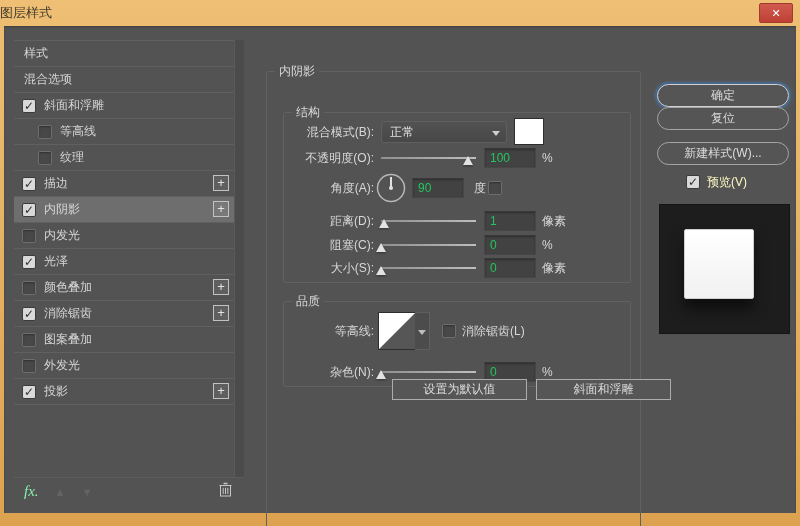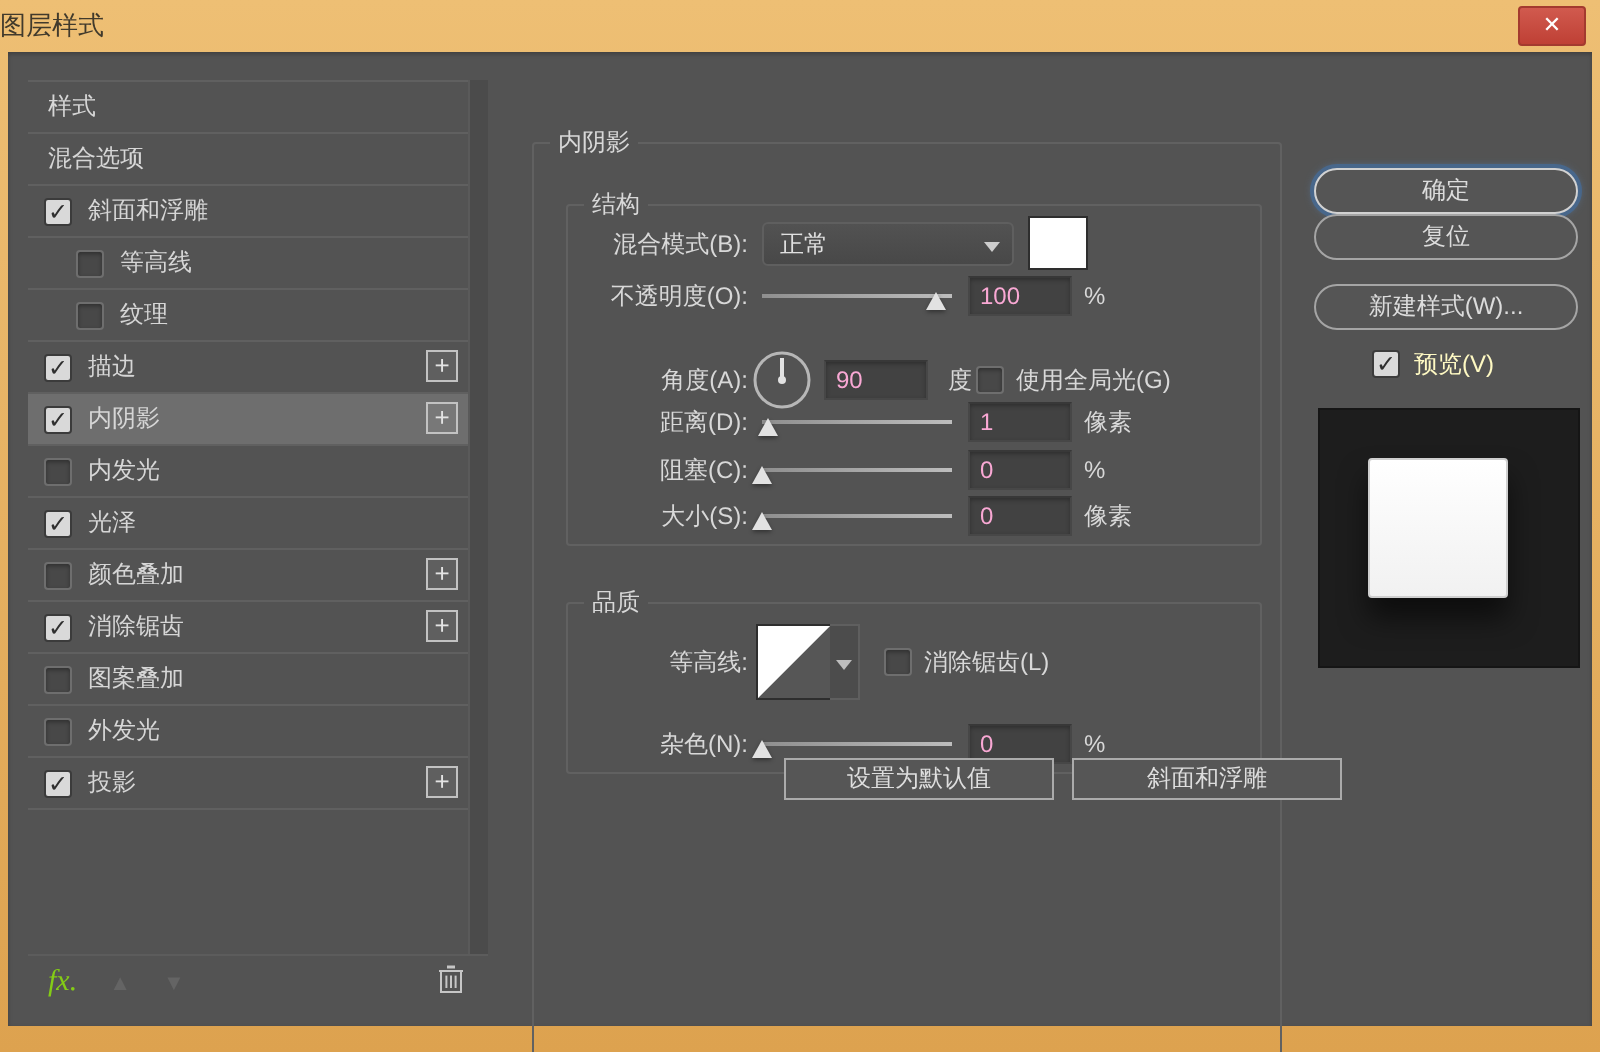--- a/index.html
+++ b/index.html
@@ -26,56 +26,56 @@
     font-size:12px;color:#d6d6d6;}
   .sb-row.selected{background:#6e6e6e;}
   .sb-row .sb-label{margin-left:8px;}
   .sb-row.noCb .sb-label{margin-left:10px;}
   .sb-row .cb{margin-left:8px;}
   .sb-row.indent .cb{margin-left:24px;}
   .plus-btn{position:absolute;right:5px;top:4px;width:16px;height:16px;border:1px solid #c2c2c2;
     background:rgba(255,255,255,.07);color:#e3e3e3;font-size:13px;line-height:14px;text-align:center;box-sizing:border-box;}
   .sb-footer{position:absolute;left:0;bottom:0;width:230px;height:28px;border-top:1px solid #5c5c5c;
     display:flex;align-items:center;box-sizing:border-box;}
-  .fx-ic{font-family:"Liberation Serif","DejaVu Serif",serif;font-style:italic;font-size:15px;color:#84cc16;margin-left:10px;}
+  .fx-ic{font-family:"Liberation Serif","DejaVu Serif",serif;font-style:italic;font-size:15px;color:#86efac;margin-left:10px;}
   .arrow-dis{color:#646464;font-size:11px;margin-left:16px;}
   .trash{margin-left:auto;margin-right:12px;}
 
   
   .cb{width:14px;height:14px;box-sizing:border-box;border:1px solid #6e6e6e;background:#484848;
     border-radius:2px;position:relative;flex:none;display:inline-block;
     box-shadow:inset 0 1px 2px rgba(0,0,0,.35);}
   .cb.checked{background:#d9d9d9;border-color:#3b3b3b;box-shadow:none;}
   .cb.checked::after{content:"✓";position:absolute;left:1px;top:-1px;font-size:12px;font-weight:bold;color:#2f2f2f;}
 
   
   .fieldset{position:absolute;border:1px solid #616161;border-radius:2px;box-sizing:border-box;}
   .legend{position:absolute;top:-8px;left:8px;padding:0 4px;background:#535353;font-size:12px;color:#d8d8d8;line-height:15px;}
   .main-panel{left:262px;top:45px;width:375px;height:460px;}
-  .fs-structure{left:16px;top:30px;width:348px;height:171px;}
+  .fs-structure{left:16px;top:40px;width:348px;height:171px;}
   .fs-quality{left:16px;top:229px;width:348px;height:86px;}
 
   .frow{position:absolute;left:0;right:0;height:22px;font-size:12px;color:#d8d8d8;}
   .flabel{position:absolute;left:0;width:90px;text-align:right;line-height:22px;}
   .track{position:absolute;left:97px;top:10px;width:95px;height:2px;background:linear-gradient(to right,#8f8f8f,#bdbdbd);}
   .thumb{position:absolute;top:-1px;width:0;height:0;border-left:5px solid transparent;border-right:5px solid transparent;
     border-bottom:9px solid #e2e2e2;filter:drop-shadow(0 1px 1px rgba(0,0,0,.4));}
   .fvalue{position:absolute;left:200px;top:1px;width:52px;height:20px;box-sizing:border-box;
     background:#424242;border:1px solid #474747;border-top-color:#383838;
-    box-shadow:inset 0 1px 2px rgba(0,0,0,.3);color:#f9a8d4;font-size:12px;line-height:18px;padding-left:5px;}
+    box-shadow:inset 0 1px 2px rgba(0,0,0,.3);color:#22c55e;font-size:12px;line-height:18px;padding-left:5px;}
   .funit{position:absolute;left:258px;line-height:22px;}
   .fselect{position:absolute;left:97px;top:0;width:126px;height:22px;box-sizing:border-box;
     background:linear-gradient(#525252,#484848);border:1px solid #5f5f5f;border-radius:3px;
     color:#e0e0e0;font-size:12px;line-height:20px;padding-left:8px;}
   .fselect .chev{position:absolute;right:6px;top:9px;width:0;height:0;border-left:4px solid transparent;
     border-right:4px solid transparent;border-top:5px solid #cdcdcd;}
   .fswatch{position:absolute;left:230px;top:-3px;width:30px;height:27px;background:#fff;border:1px solid #2e2e2e;box-sizing:border-box;}
 
   .dial{position:absolute;left:92px;top:0;width:30px;height:30px;}
-  .row-angle{height:30px;margin-top:12px;}
+  .row-angle{height:30px;}
   .row-angle .flabel{line-height:30px;}
   .row-angle .fvalue{left:128px;top:5px;}
   .row-angle .funit{left:190px;line-height:30px;}
   .gl-cb{position:absolute;left:204px;top:8px;}
   .gl-label{position:absolute;left:224px;line-height:30px;}
 
   .contour-row{height:38px;}
   .contour-row .flabel{line-height:38px;}
   .contour-thumb{position:absolute;left:94px;top:0;width:38px;height:38px;box-sizing:border-box;border:1px solid #2e2e2e;
     background:linear-gradient(135deg,#ffffff 49.6%,#bdbdbd 50%,#565656 50.4%);}
@@ -220,21 +220,20 @@
         <span class="dial">
           <svg width="30" height="30" viewBox="0 0 30 30">
             <circle cx="15" cy="15" r="13.5" fill="none" stroke="#b7b7b7" stroke-width="1.5"></circle>
             <line x1="15" y1="15" x2="15" y2="4" stroke="#e2e2e2" stroke-width="2"></line>
             <circle cx="15" cy="15" r="2" fill="#e2e2e2"></circle>
           </svg>
         </span>
         <div class="fvalue">90</div>
         <span class="funit">度</span>
         <span class="cb gl-cb"></span>
-        <span class="gl-label">使用全局光(G)</span>
       </div>
 
       <div class="frow" style="top:97px;">
         <span class="flabel">距离(D):</span>
         <div class="track">
             <span class="thumb" style="left:-2px;"></span>
           </div>
         <div class="fvalue">1</div>
         <span class="funit">像素</span>
       </div>

